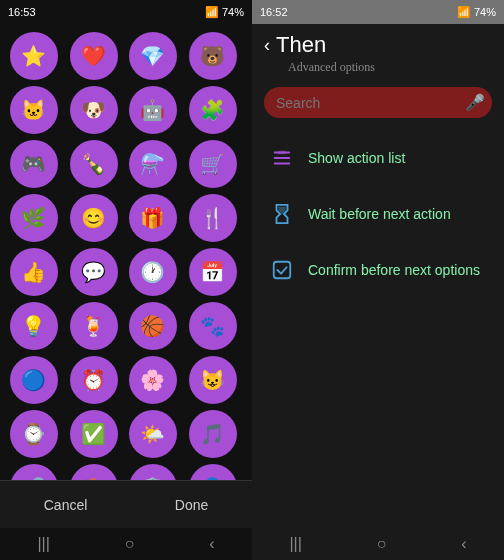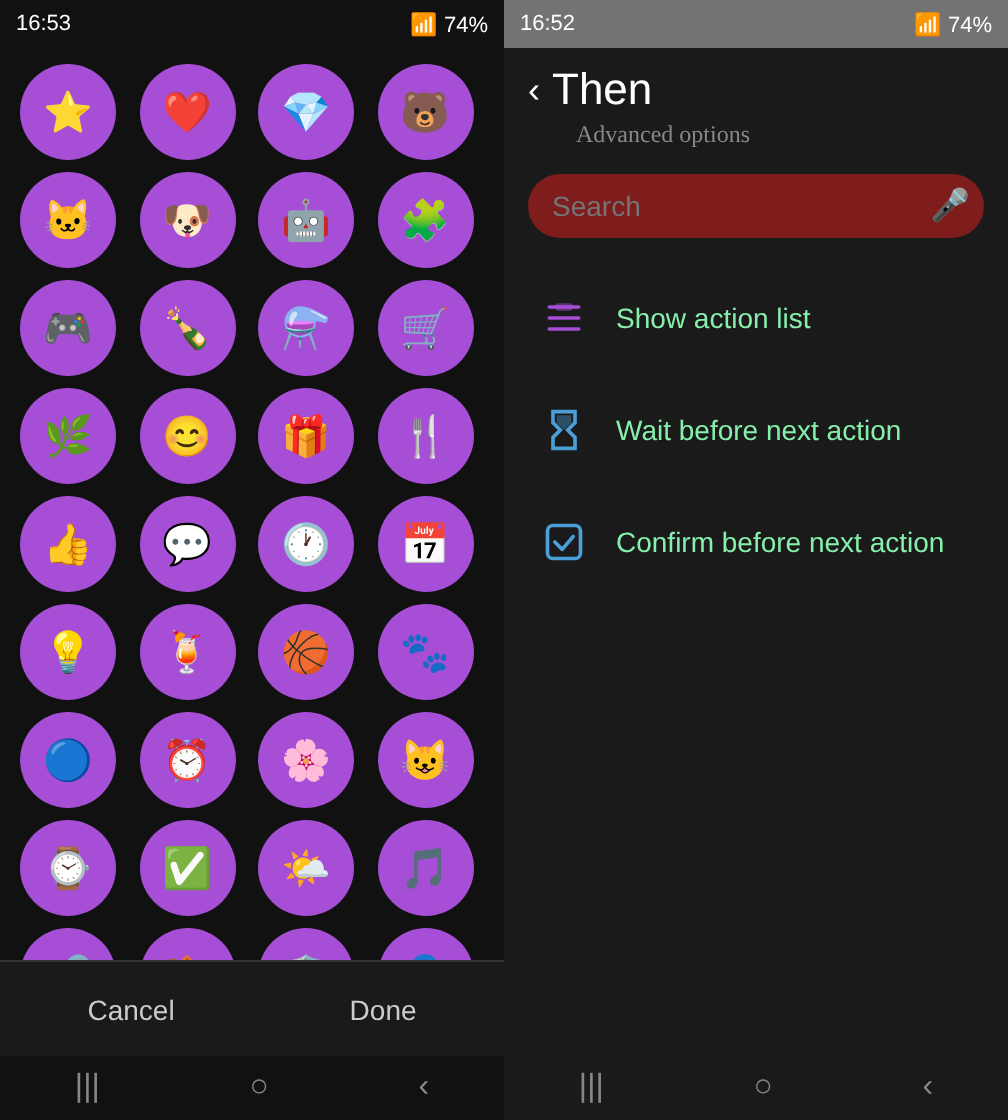--- a/index.html
+++ b/index.html
@@ -302,21 +302,21 @@
         </div>
         <span class="action-label">Wait before next action</span>
       </div>
       <div class="action-item">
         <div class="action-icon">
           <svg class="action-svg" viewBox="0 0 24 24" fill="none" xmlns="http://www.w3.org/2000/svg">
     <rect x="3" y="3" width="18" height="18" rx="3" stroke="#4a9fd6" stroke-width="2" fill="none"></rect>
     <path d="M7 12l4 4 6-7" stroke="#4a9fd6" stroke-width="2" stroke-linecap="round" stroke-linejoin="round"></path>
   </svg>
         </div>
-        <span class="action-label">Confirm before next action</span>
+        <span class="action-label">Confirm before next options</span>
       </div>
     </div>
 
   <div class="nav-bar-right">
     <span class="nav-icon">|||</span>
     <span class="nav-icon">○</span>
     <span class="nav-icon">‹</span>
   </div>
 </div>
 

